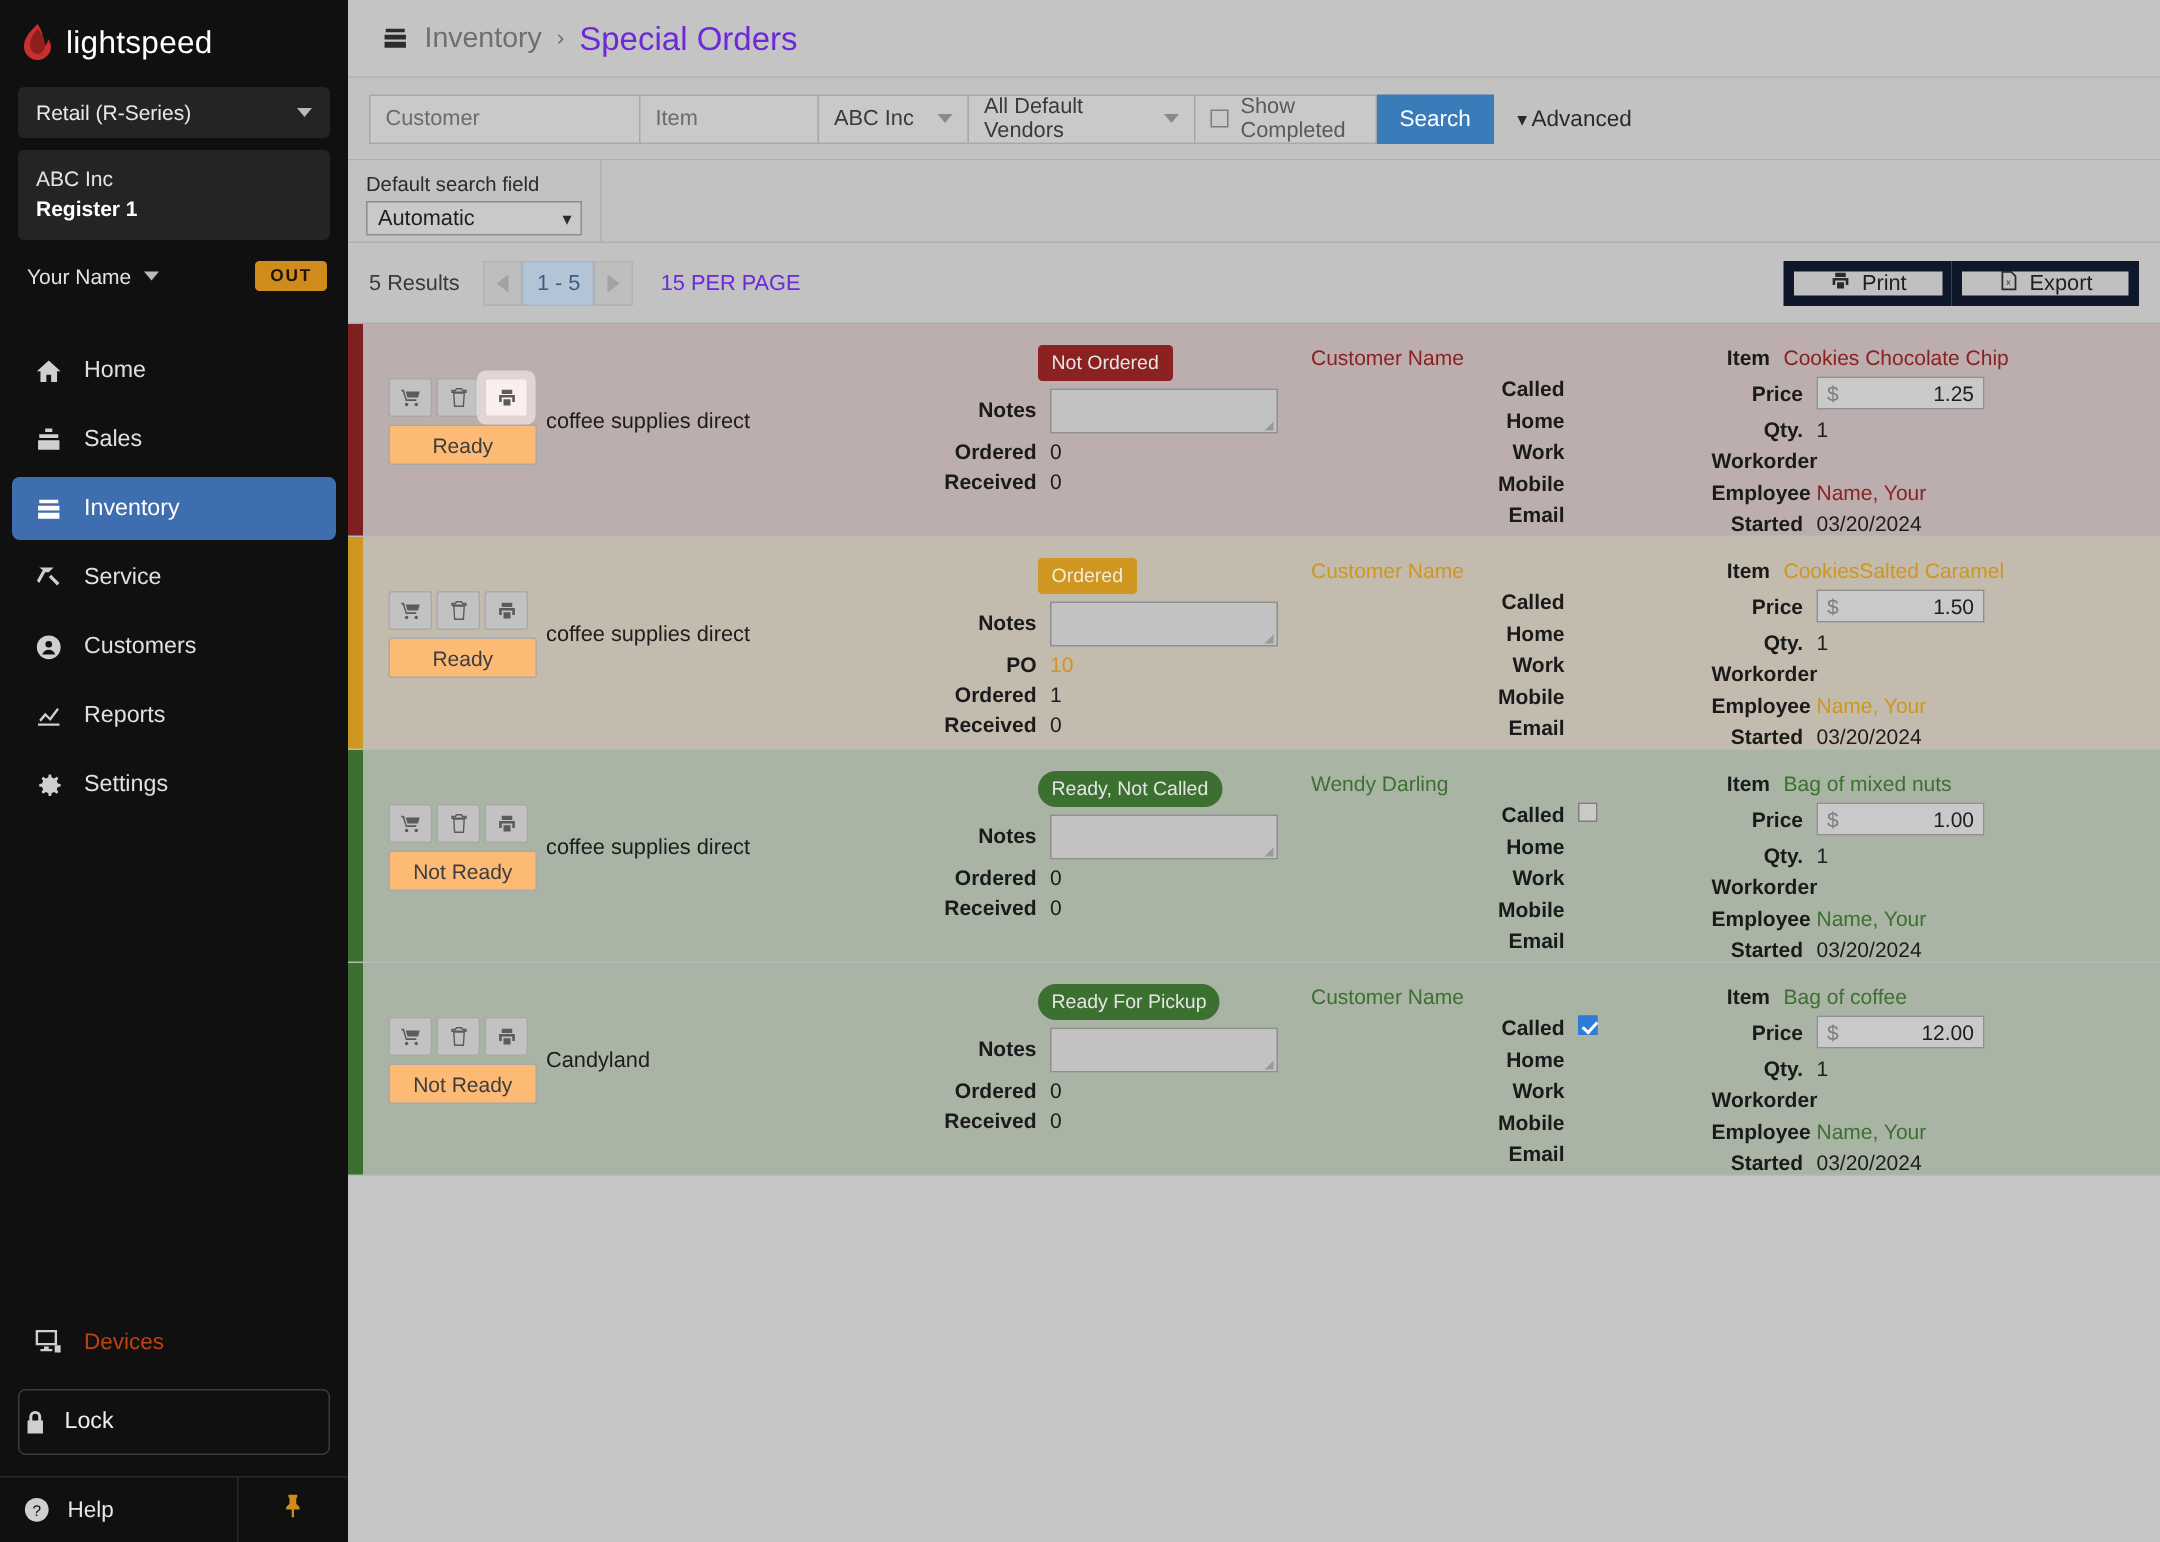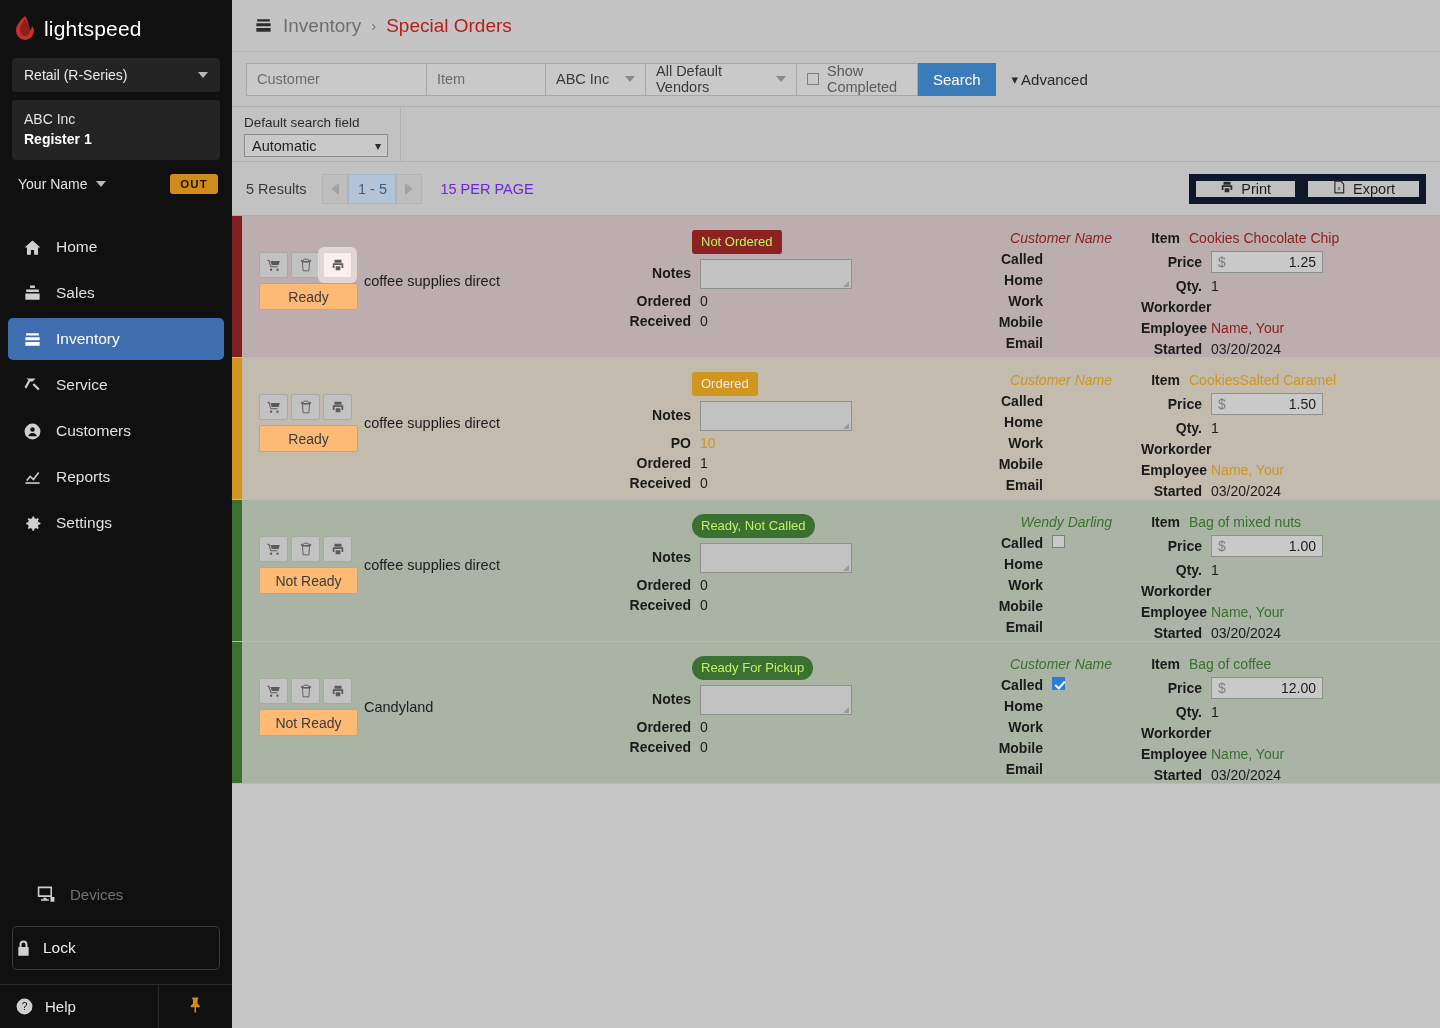--- a/index.html
+++ b/index.html
@@ -45,40 +45,40 @@
   .navitem {
     display:flex; align-items:center; gap:14px;
     height:42px; margin:4px 8px; padding:0 14px; border-radius:5px;
     font-size:15.5px; color:#e0e0e0; cursor:pointer;
   }
   .navitem.active { background:#3f6eb0; color:#fff; }
   .navicon { width:20px; height:20px; display:flex; align-items:center; justify-content:center; flex:0 0 20px; }
   .navicon svg { width:19px; height:19px; fill:#cfcfcf; }
   .navitem.active .navicon svg { fill:#ffffff; }
   .spacer { flex:1 1 auto; }
-  .devices { display:flex; align-items:center; gap:14px; padding:0 36px; height:40px; font-size:15px; color:#737373; cursor:pointer; }
+  .devices { display:flex; align-items:center; gap:14px; padding:0 22px; height:40px; font-size:15px; color:#c2410c; cursor:pointer; }
   .lockbtn {
     margin:12px 12px 14px 12px; height:44px; border:1px solid #3a3a3a; border-radius:5px;
     display:flex; align-items:center; gap:10px;
     font-size:15.5px; color:#efefef; cursor:pointer;
   }
   .sb-footer { display:flex; border-top:1px solid #2a2a2a; height:44px; }
   .helpcell { flex:1 1 auto; display:flex; align-items:center; gap:11px; padding-left:14px; font-size:15px; color:#e6e6e6; cursor:pointer; }
   .pincell { width:74px; flex:0 0 74px; border-left:1px solid #2a2a2a; display:flex; align-items:center; justify-content:center; cursor:pointer; }
 
   
   .main { flex:1 1 auto; display:flex; flex-direction:column; background:#c6c6c6; min-width:0; }
   .topbar {
     height:52px; background:#c4c4c4; border-bottom:1px solid #b4b4b4;
     display:flex; align-items:center; padding:0 22px; gap:10px;
   }
   .crumb-icon svg { width:19px; height:19px; fill:#2c2c2c; display:block; }
   .crumb-a { font-size:19px; color:#6f6f6f; cursor:pointer; }
   .crumb-sep { font-size:15px; color:#6f6f6f; }
-  .crumb-cur { font-size:19px; color:#b91c1c; }
+  .crumb-cur { font-size:22px; color:#6d28d9; }
 
   .searchbar {
     height:55px; background:#c2c2c2; border-bottom:1px solid #b0b0b0;
     display:flex; align-items:center; padding:0 14px;
   }
   .fld {
     height:33px; background:#c9c9c9; border:1px solid #a8a8a8;
     display:flex; align-items:center; padding:0 10px;
     font-size:14.5px; color:#6c6c6c; margin-right:-1px;
   }
@@ -166,21 +166,21 @@
   .ibtn.hover { background:#faeeee; border-color:#e2d3d3; box-shadow:0 0 0 5px rgba(255,245,245,.55); }
   .rdybtn {
     margin-top:5px; width:99px; height:27px; background:#fdba74; border:1px solid #a9a9a9; border-radius:2px;
     display:flex; align-items:center; justify-content:center;
     font-size:14px; color:#3d3d3d; cursor:pointer;
   }
   .col-vendor { width:200px; flex:0 0 200px; padding-top:57px; font-size:14.5px; color:#1d1d1d; }
 
   .col-status { width:310px; flex:0 0 310px; padding-top:14px; }
   .badge {
-    display:inline-block; color:#bef264; font-size:13px; padding:4px 9px 5px 9px; border-radius:3px;
+    display:inline-block; color:#e5e5e5; font-size:13px; padding:4px 9px 5px 9px; border-radius:3px;
     margin-left:128px;
   }
   .badge.red    { background:#8b2121; }
   .badge.orange { background:#cf9620; color:#f3ead9; }
   .badge.green  { background:#3c7030;border-radius:12px; }
   .kv { display:flex; font-size:14px; margin-top:4px; }
   .kv .k { width:136px; flex:0 0 136px; text-align:right; padding-right:9px; font-weight:700; color:#1a1a1a; }
   .kv .v { color:#1c1c1c; }
   .kv .v.po-red { color:#cf9620; }
   .notesbox {
@@ -188,21 +188,21 @@
     position:relative;
   }
   .notesbox::after {
     content:""; position:absolute; right:2px; bottom:1px;
     width:0; height:0; border-left:6px solid transparent; border-bottom:6px solid #9a9a9a;
   }
   .kv.notes { margin-top:5px; align-items:flex-start; }
   .kv.notes .k { padding-top:6px; }
 
   .col-cust { width:245px; flex:0 0 245px; padding-top:14px; }
-  .cust-name { text-align:right; padding-right:7px; font-size:14px;font-style:italic; }
+  .cust-name { padding-right:7px; font-size:14px; }
   .cust-name.red { color:#8b2121; }
   .cust-name.orange { color:#cf9620; }
   .cust-name.green { color:#3c7030; }
   .ckv { display:flex; font-size:14px; margin-top:5px; }
   .ckv .k { width:178px; flex:0 0 178px; text-align:right; padding-right:9px; font-weight:700; color:#1a1a1a; }
   .ckv .v { color:#1c1c1c; }
   .tick { width:13px; height:13px; border:1px solid #7e7e7e; background:#c9c9c9; display:inline-block; }
   .tick.on { background:#2d7cd6; border-color:#2d7cd6; position:relative; }
   .tick.on::after {
     content:""; position:absolute; left:3.5px; top:0.5px; width:4px; height:8px;

